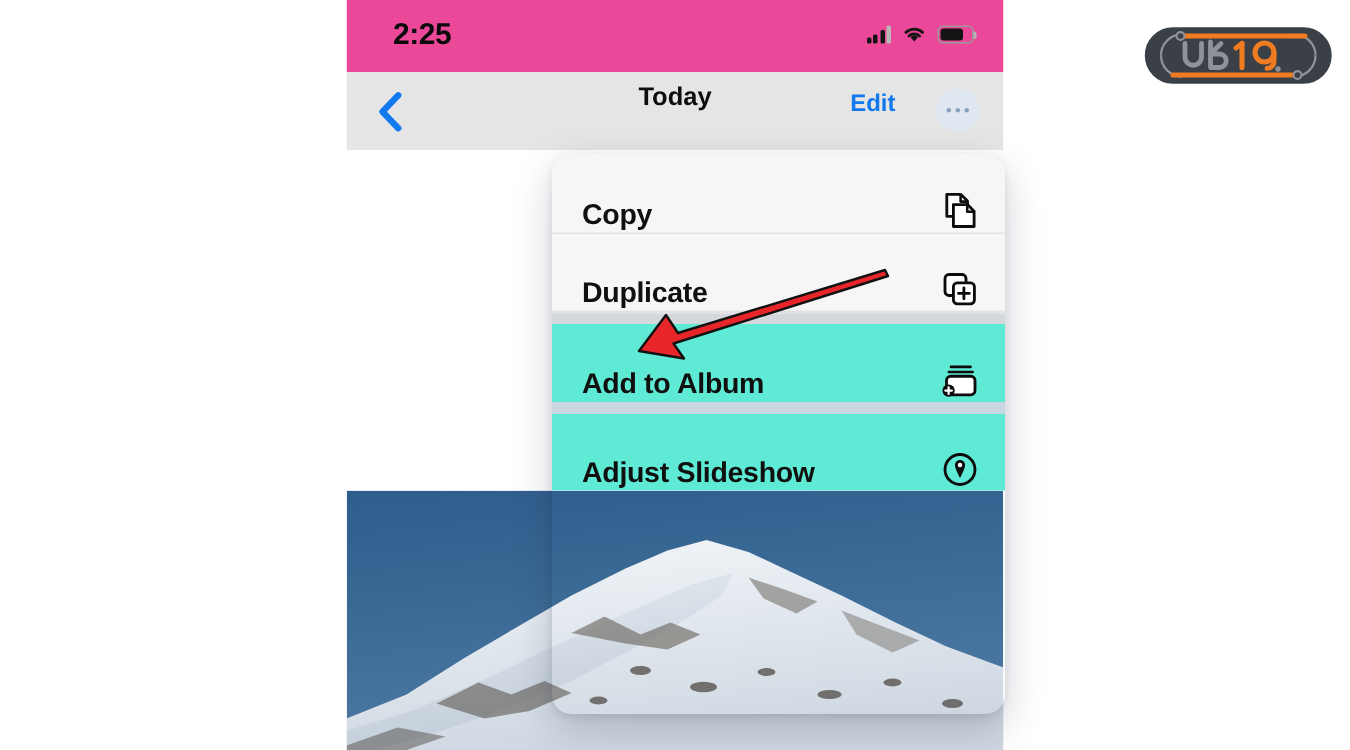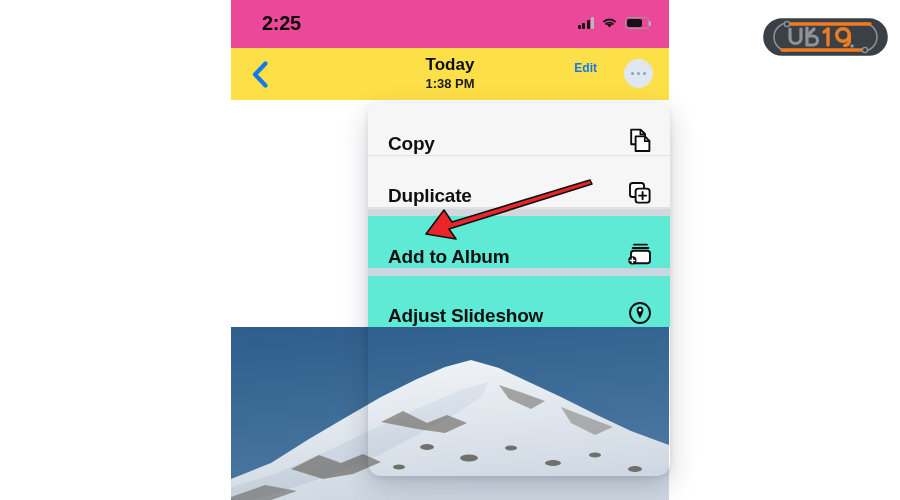--- a/index.html
+++ b/index.html
@@ -55,42 +55,42 @@
   }
   .batt-fill {
     position: absolute; left: 1.4px; top: 1.4px; bottom: 1.4px;
     width: 68%; background: #141414; border-radius: 2px;
   }
 
   
   #navbar {
     position: absolute; left: 0; top: 48px;
     width: 438px; height: 52px;
-    background: #fde047;
+    background: #e5e5e5;
     border-bottom: 1px solid #dcdcdc;
   }
   #back-chevron {
     position: absolute; left: 12px; top: 9px;
     width: 34px; height: 34px;
     display: flex; align-items: center; justify-content: center;
     cursor: pointer;
   }
   #navtitle {
     position: absolute; left: 0; right: 0; top: 6px;
     text-align: center; pointer-events: none;
   }
   #navtitle .t1 {
     font-size: 17px; font-weight: bold; color: #0d0d0d; line-height: 21px;
   }
   #navtitle .t2 {
     font-size: 13px; font-weight: bold; color: #1b1b1b; line-height: 17px;
   }
   #edit-btn {
     position: absolute; right: 72px; top: 13px;
-    font-size: 12px; font-weight: bold; color: #1279ef;
+    font-size: 16px; font-weight: bold; color: #1279ef;
     cursor: pointer;
   }
   #more-btn {
     position: absolute; right: 16px; top: 11px;
     width: 29px; height: 29px; border-radius: 50%;
     background: #dfe7f0;
     display: flex; align-items: center; justify-content: center; gap: 2.6px;
     cursor: pointer;
   }
   #more-btn span {
@@ -177,21 +177,20 @@
     </div>
 
     <div id="navbar">
       <div id="back-chevron">
         <svg width="16" height="27" viewBox="0 0 16 27">
           <path d="M13.5 2.5 L3 13.5 L13.5 24.5" stroke="#1279ef" stroke-width="4.2" fill="none" stroke-linecap="round" stroke-linejoin="round"></path>
         </svg>
       </div>
       <div id="navtitle">
         <div class="t1">Today</div>
-        <div class="t2">1:38 PM</div>
       </div>
       <div id="edit-btn">Edit</div>
       <div id="more-btn">
         <span></span>
         <span></span>
         <span></span>
       </div>
     </div>
 
     <div id="content">

